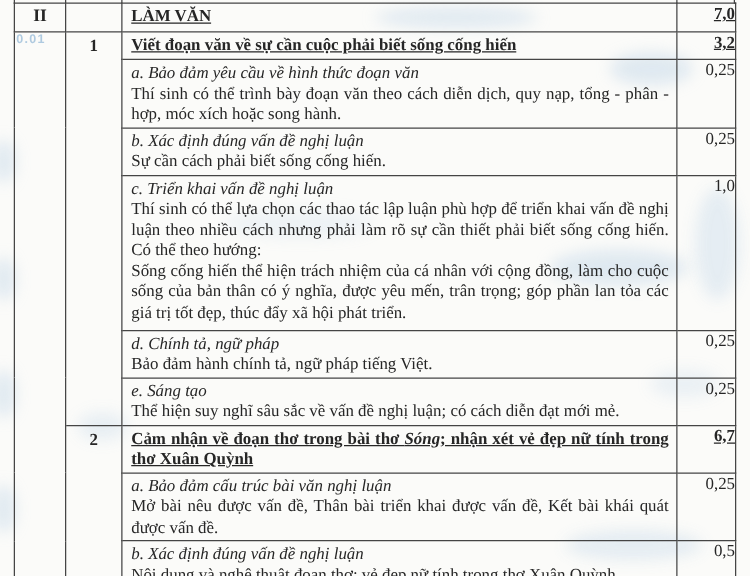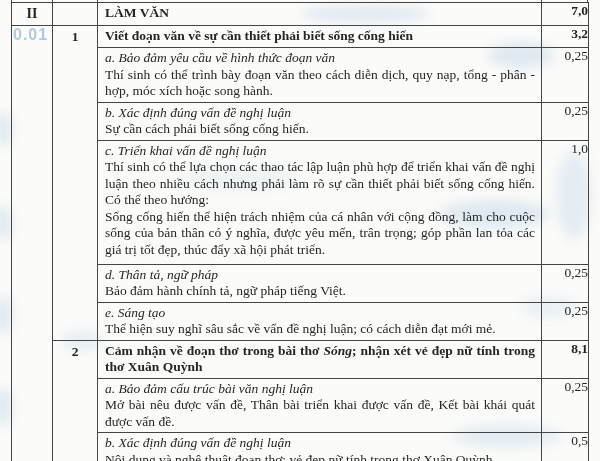--- a/index.html
+++ b/index.html
@@ -23,21 +23,21 @@
   .s8{left:-6px;top:388px;width:18px;height:38px;}
   .s9{left:62px;top:330px;width:40px;height:22px;opacity:.7;}
   .s10{left:452px;top:424px;width:110px;height:24px;opacity:.8;}
   .s11{left:180px;top:168px;width:120px;height:22px;opacity:.5;}
   .s12{left:520px;top:296px;width:56px;height:22px;opacity:.6;}
 
   
   .watermark{
     position:absolute;left:13px;top:26px;
     font-family:"Liberation Sans","DejaVu Sans",sans-serif;
-    font-size:16px;font-weight:bold;letter-spacing:1px;
+    font-size:10px;font-weight:bold;letter-spacing:1px;
     color:rgba(150,185,215,.75);
   }
 
   
   .stub{position:absolute;top:0;width:1px;height:3px;background:#454545;}
   .stubA{left:11px;}.stubB{left:52px;}.stubC{left:97px;}.stubD{left:541px;}.stubE{left:587px;}
 
   table.rubric{
     position:absolute;left:11px;top:2px;
     width:577px;border-collapse:collapse;table-layout:fixed;
@@ -46,21 +46,21 @@
   .rubric td{
     border:1px solid #454545;
     vertical-align:top;padding:0;
     overflow:hidden;
   }
   col.cA{width:41px;}col.cB{width:45px;}col.cC{width:444px;}col.cD{width:47px;}
   td.cA{text-align:center;font-weight:bold;padding-top:3px;font-size:14px;}
   td.cB{text-align:center;font-weight:bold;padding-top:3px;}
   td.cC{padding:2px 6px 2px 7px;text-align:justify;}
   td.cD{text-align:right;padding-top:0;}
-  .b{font-weight:bold;}
+  .b{font-weight:bold;text-decoration:underline;}
   .i{}
   .bi{font-weight:bold;font-style:italic;}
   .crit-label{font-style:italic;}
   tr.r1{height:23px;} tr.r2{height:22px;} tr.r3{height:51px;} tr.r4{height:33px;}
   tr.r5{height:124px;margin-top:10px;} tr.r6{height:38px;} tr.r7{height:37px;} tr.r8{height:38px;}
   tr.r9{height:52px;} tr.r10{height:35px;}
 </style>
 </head>
 <body>
 
@@ -99,21 +99,21 @@
         <tr class="r1">
       <td class="cA">II</td>
       <td class="cB"></td>
       <td class="cC b">LÀM VĂN</td>
       <td class="cD b">7,0</td>
     </tr>
 
     <tr class="r2">
       <td class="cA" rowspan="9"></td>
       <td class="cB" rowspan="6">1</td>
-      <td class="cC b">Viết đoạn văn về sự cần thiết phải biết sống cống hiến</td>
+      <td class="cC b">Viết đoạn văn về sự cần cuộc phải biết sống cống hiến</td>
       <td class="cD b">3,2</td>
     </tr>
 
     <tr class="r3">
       <td class="cC">
         <div class="crit-label">a. Bảo đảm yêu cầu về hình thức đoạn văn</div>
         <div class="crit-body">Thí sinh có thể trình bày đoạn văn theo cách diễn dịch, quy nạp, tổng - phân - hợp, móc xích hoặc song hành.</div>
       </td>
       <td class="cD">0,25</td>
     </tr>
@@ -130,38 +130,38 @@
       <td class="cC">
         <div class="crit-label">c. Triển khai vấn đề nghị luận</div>
         <div class="crit-body">Thí sinh có thể lựa chọn các thao tác lập luận phù hợp để triển khai vấn đề nghị luận theo nhiều cách nhưng phải làm rõ sự cần thiết phải biết sống cống hiến. Có thể theo hướng:</div>
         <div class="crit-body">Sống cống hiến thể hiện trách nhiệm của cá nhân với cộng đồng, làm cho cuộc sống của bản thân có ý nghĩa, được yêu mến, trân trọng; góp phần lan tỏa các giá trị tốt đẹp, thúc đẩy xã hội phát triển.</div>
       </td>
       <td class="cD">1,0</td>
     </tr>
 
     <tr class="r6">
       <td class="cC">
-        <div class="crit-label">d. Thân tả, ngữ pháp</div>
+        <div class="crit-label">d. Chính tả, ngữ pháp</div>
         <div class="crit-body">Bảo đảm hành chính tả, ngữ pháp tiếng Việt.</div>
       </td>
       <td class="cD">0,25</td>
     </tr>
 
     <tr class="r7">
       <td class="cC">
         <div class="crit-label">e. Sáng tạo</div>
         <div class="crit-body">Thể hiện suy nghĩ sâu sắc về vấn đề nghị luận; có cách diễn đạt mới mẻ.</div>
       </td>
       <td class="cD">0,25</td>
     </tr>
 
     <tr class="r8">
       <td class="cB" rowspan="3">2</td>
       <td class="cC b"><span>Cảm nhận về đoạn thơ trong bài thơ </span><span class="bi">Sóng</span><span>; nhận xét vẻ đẹp nữ tính trong thơ Xuân Quỳnh</span></td>
-      <td class="cD b">8,1</td>
+      <td class="cD b">6,7</td>
     </tr>
 
     <tr class="r9">
       <td class="cC">
         <div class="crit-label">a. Bảo đảm cấu trúc bài văn nghị luận</div>
         <div class="crit-body"><span class="i">Mở bài</span><span> nêu được vấn đề, </span><span class="i">Thân bài</span><span> triển khai được vấn đề, </span><span class="i">Kết bài</span><span> khái quát được vấn đề.</span></div>
       </td>
       <td class="cD">0,25</td>
     </tr>
 

